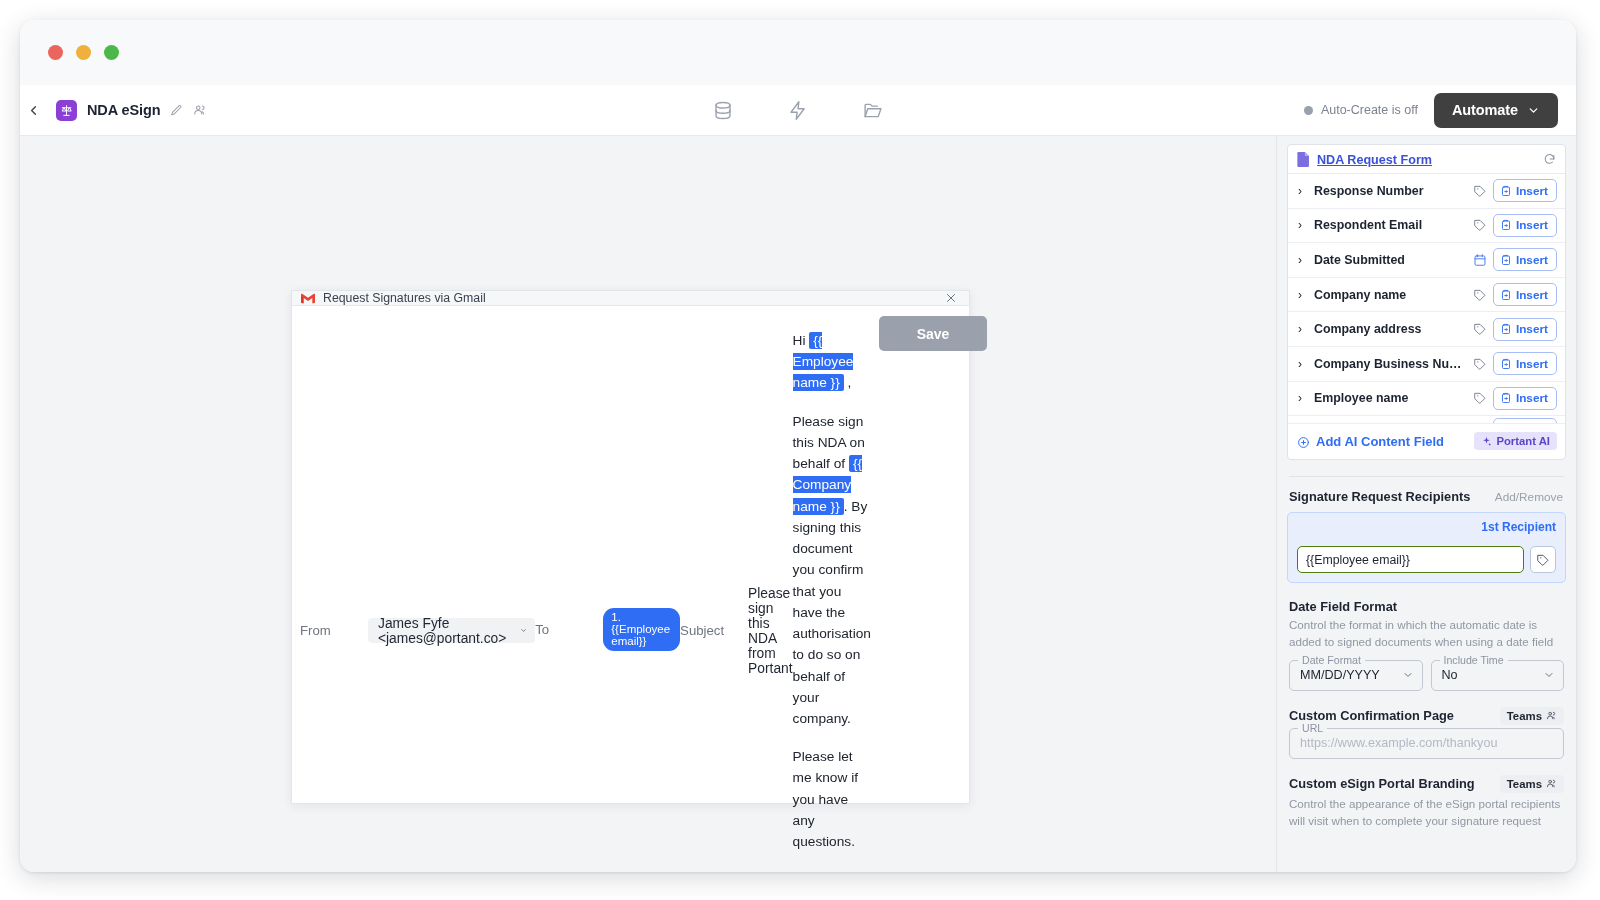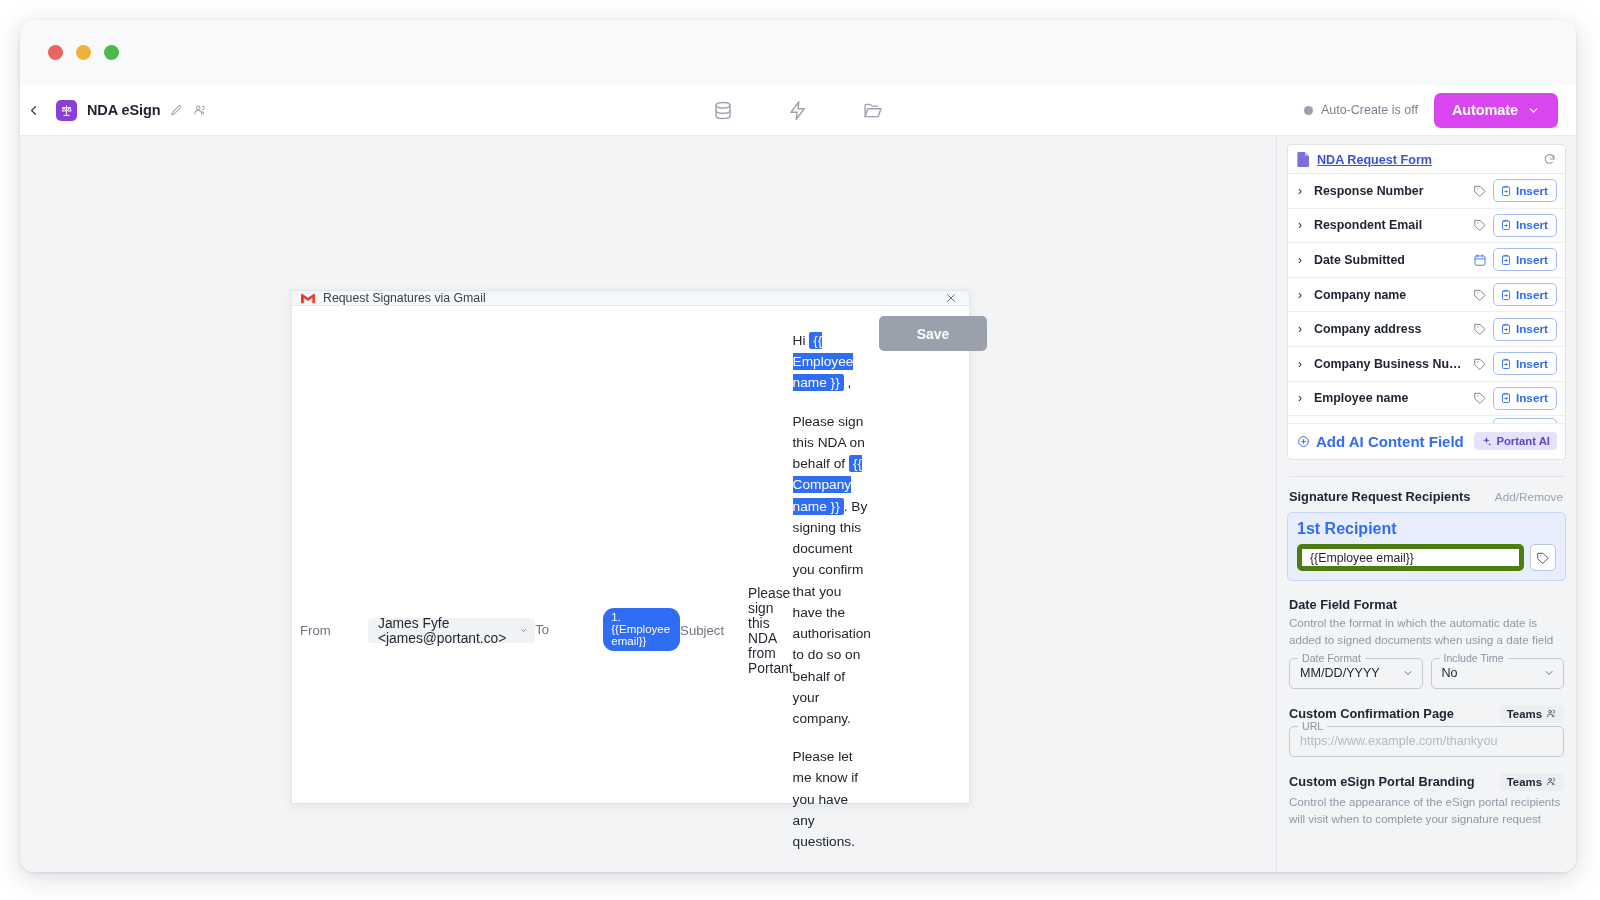--- a/index.html
+++ b/index.html
@@ -72,21 +72,21 @@
   }
   .tb-center .tb-ico { color: #9ba2ae; cursor: pointer; display: flex; }
 
   .tb-right {
     margin-left: auto; display: flex; align-items: center; gap: 16px;
   }
   .auto-create { display: flex; align-items: center; gap: 8px; }
   .ac-dot { width: 9px; height: 9px; border-radius: 50%; background: #9aa1ad; }
   .ac-text { font-size: 12.5px; color: #7b828f; }
   .automate-btn {
-    background: #d946ef; color: #fff;
+    background: #404040; color: #fff;
     font-size: 14.5px; font-weight: 700;
     border: none; border-radius: 7px;
     height: 35px; padding: 0 18px;
     display: flex; align-items: center; gap: 9px;
     cursor: pointer; letter-spacing: -0.1px;
   }
 
   
   .body {
     position: relative;
@@ -232,22 +232,22 @@
   }
   .partial-row { height: 8px; overflow: hidden; border-bottom: 1px solid #eceef1; position: relative;}
   .partial-row .insert-btn { position: absolute; right: 8px; top: 2px; }
 
   .form-card-foot {
     display: flex; align-items: center;
     padding: 8px 8px 9px 9px;
     gap: 6px;
   }
   .add-ai {
-    display: flex; align-items: center; gap: 6px;
-    color: #2f6df4; font-size: 15px; font-weight: 700;
+    display: flex; align-items: flex-end; gap: 6px;
+    color: #2f6df4; font-size: 13px; font-weight: 700;
     cursor: pointer;
   }
   .portant-ai {
     margin-left: auto;
     background: #e6e2fb; color: #5b46c8;
     font-size: 11.3px; font-weight: 700;
     border-radius: 4px; padding: 3px 7px;
     display: flex; align-items: center; gap: 4px;
     cursor: pointer;
   }
@@ -261,27 +261,28 @@
   .sec-title { font-size: 12.8px; font-weight: 700; color: #1d2330; }
   .sec-action { margin-left: auto; font-size: 11.8px; color: #9aa1ad; cursor: pointer; }
 
   .recipient-box {
     background: #e8eefc;
     border: 1px solid #c5d6fb;
     border-radius: 5px;
     padding: 7px 9px 9px 9px;
   }
   .recipient-label {
-    font-size: 16px; font-weight: 700; color: #2f6df4;
-    margin-bottom: 6px;
+    font-size: 12px; font-weight: 700; color: #2f6df4;
+    margin-bottom: 12px;
+    text-align: right;
   }
   .recipient-input-row { display: flex; align-items: center; gap: 6px; }
   .recipient-input {
     flex: 1; height: 27px;
-    background: #fff; border: 5px solid #4d7c0f; border-radius: 5px;
+    background: #fff; border: 1px solid #4d7c0f; border-radius: 5px;
     font-size: 12.3px; color: #1d2330;
     padding: 0 8px; font-family: "Liberation Sans", sans-serif;
   }
   .tag-btn {
     width: 26px; height: 27px; flex: none;
     background: #fff; border: 1px solid #b9c6da; border-radius: 5px;
     display: flex; align-items: center; justify-content: center;
     color: #3a4150; cursor: pointer;
   }
 

